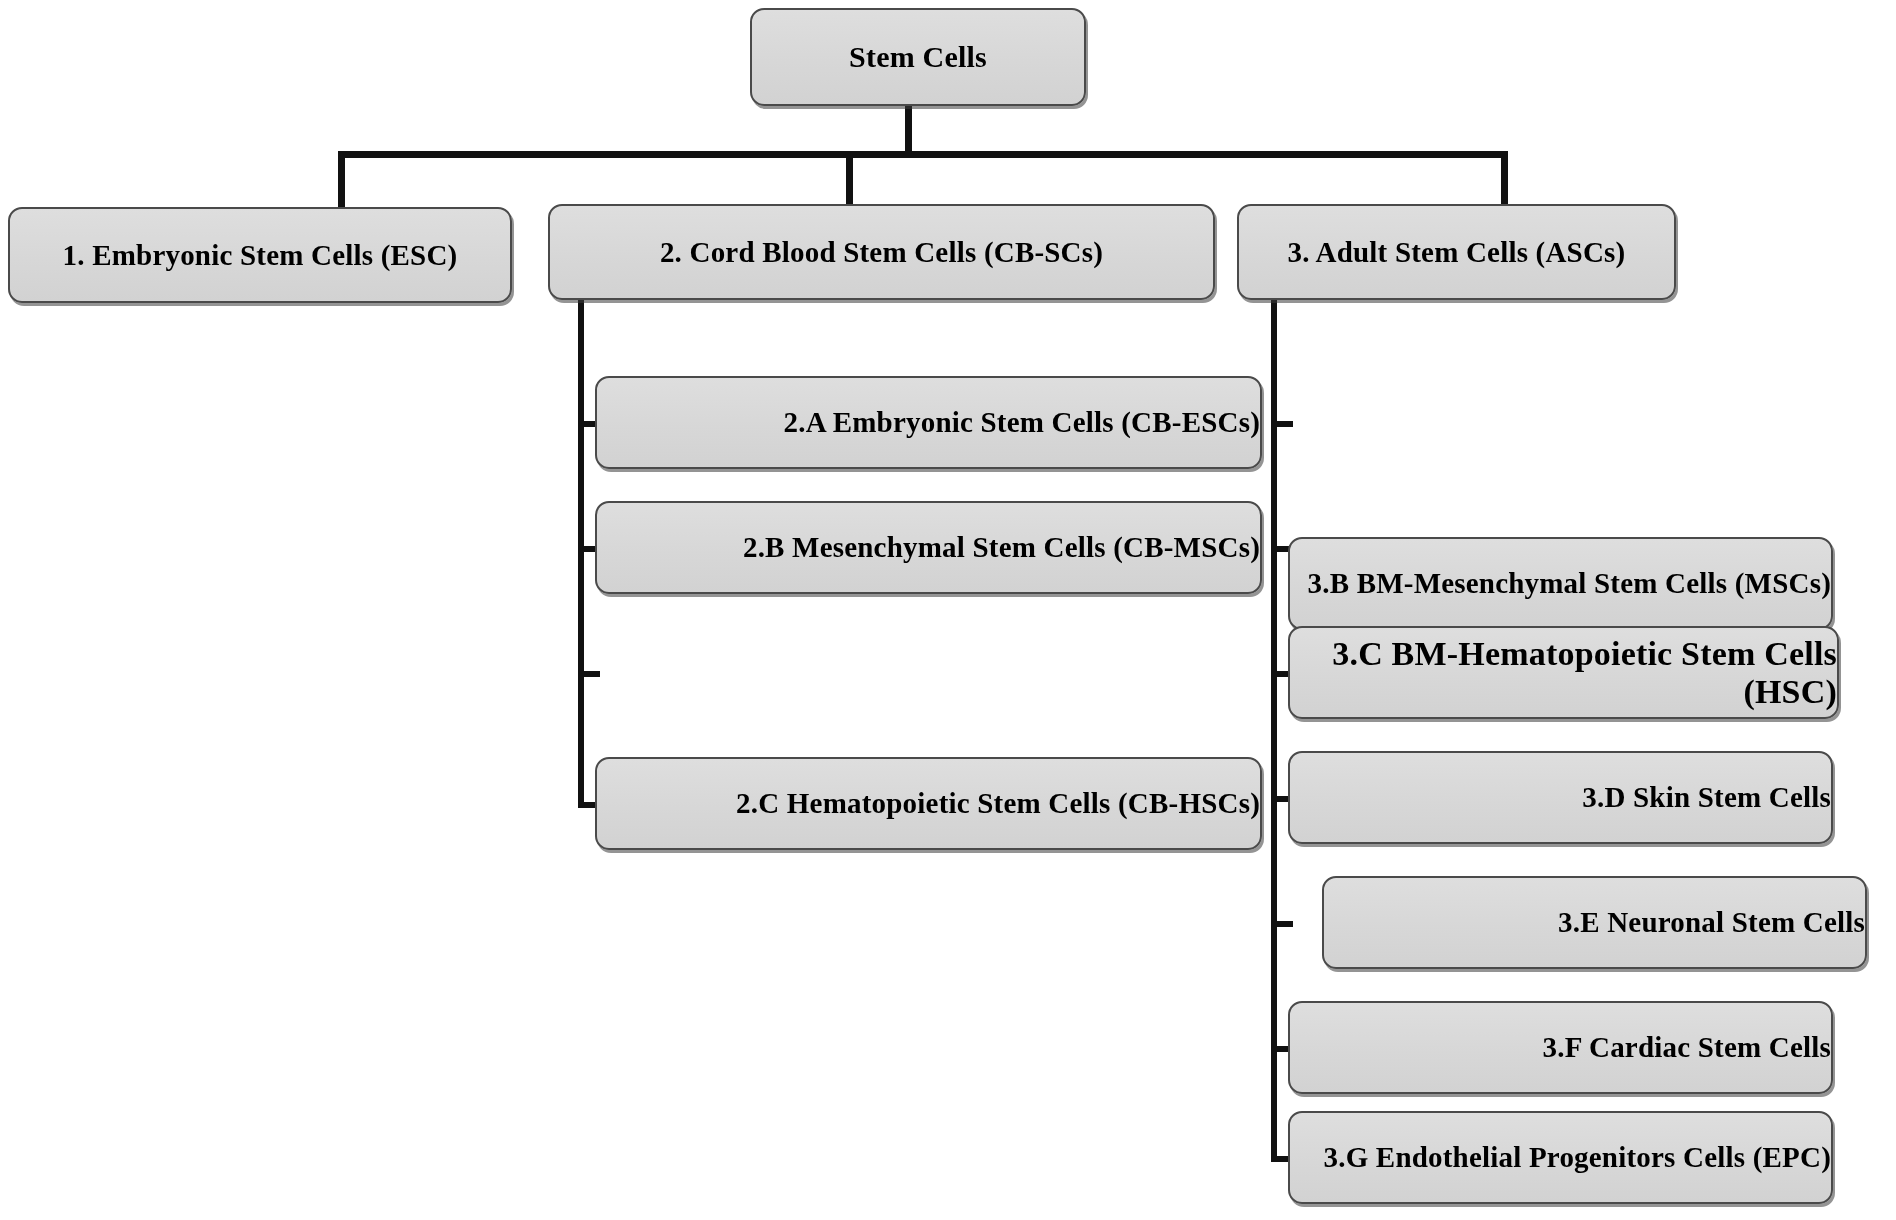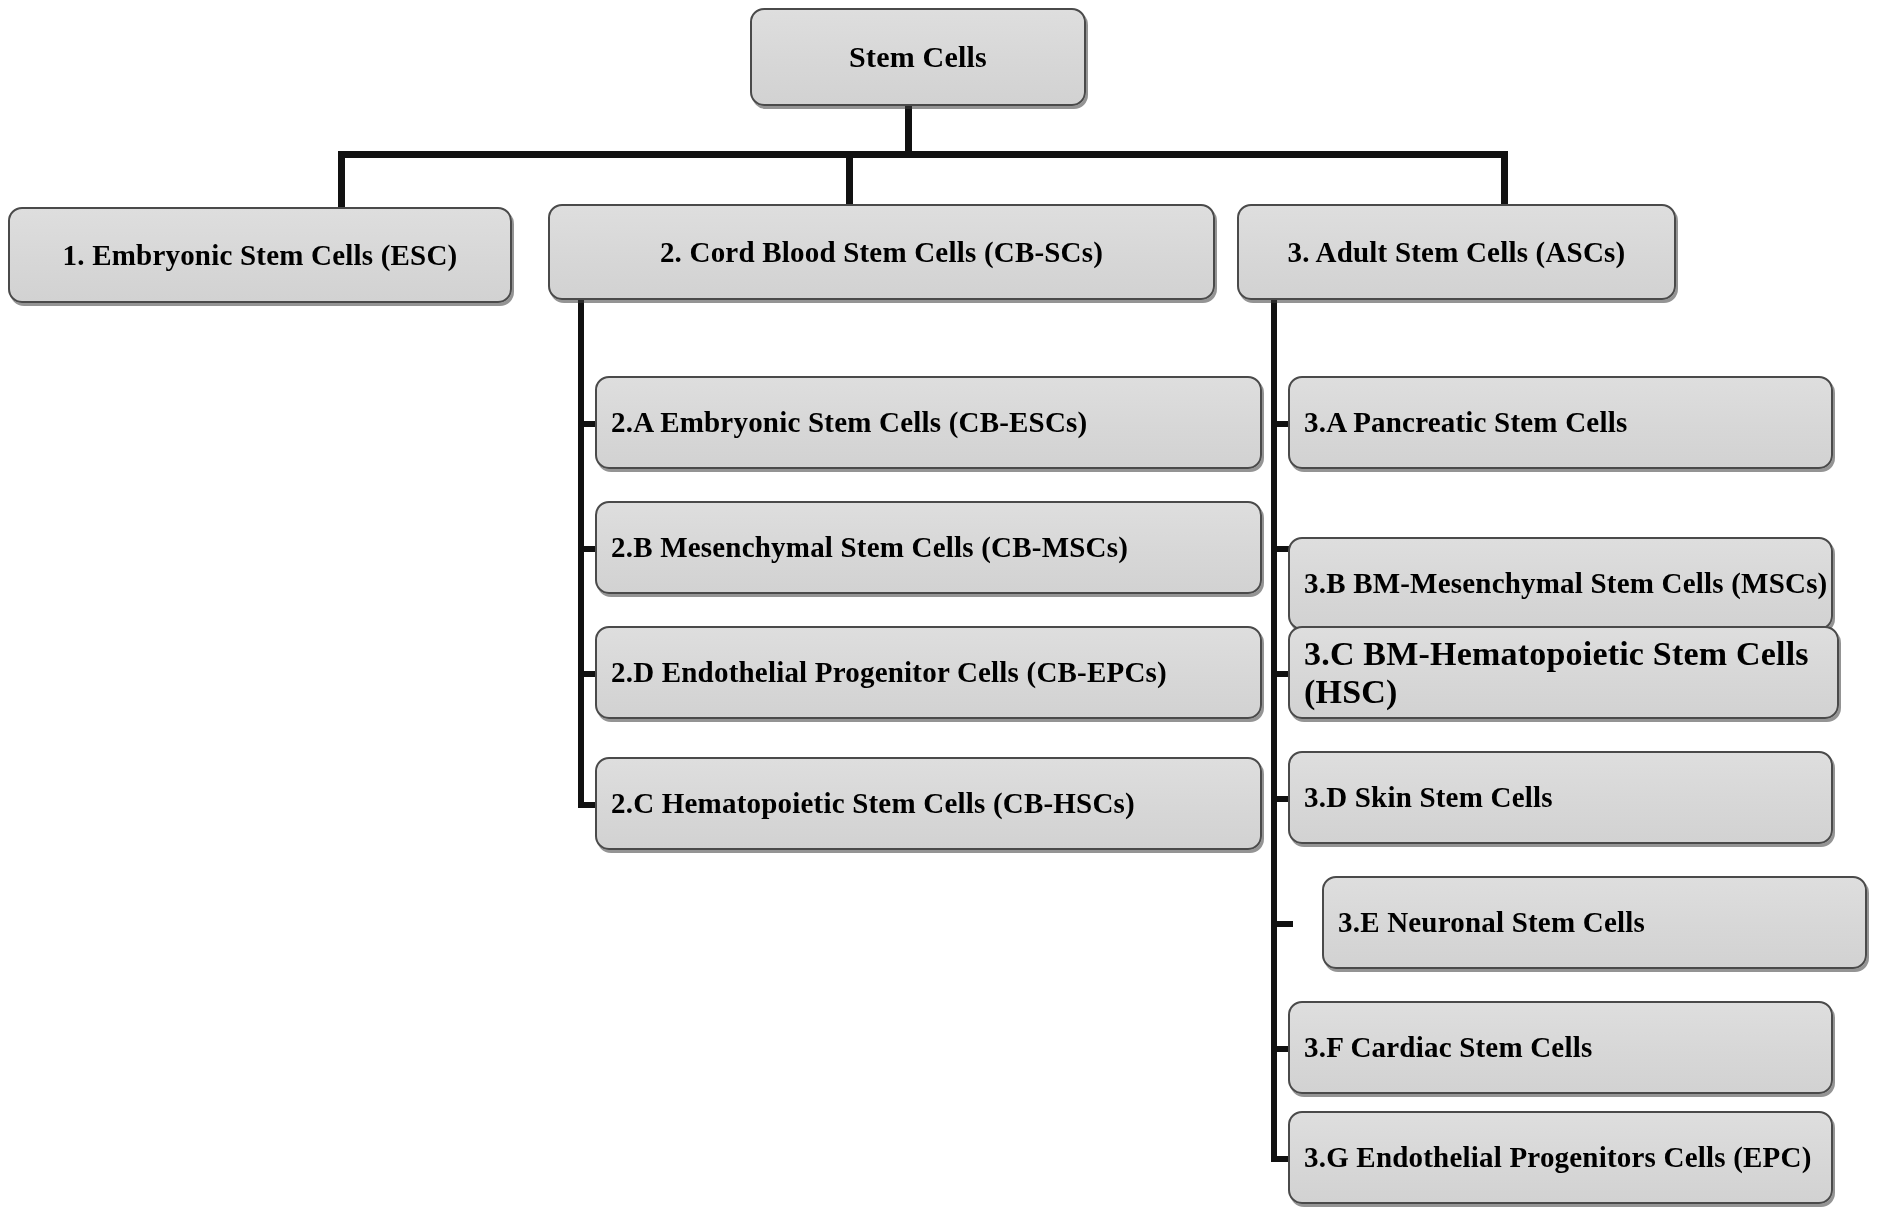--- a/index.html
+++ b/index.html
@@ -31,21 +31,21 @@
     letter-spacing: 0.2px;
   }
   .node .label {
     display: block;
     width: 100%;
   }
   .node.center .label {
     text-align: center;
   }
   .node.left .label {
-    text-align: left;
+    text-align: right;
     padding-left: 14px;
   }
   
   .conn {
     position: absolute;
     background: #111111;
   }
   .conn.v { width: 6px; }
   .conn.h { height: 6px; }
   .conn.thin-v { width: 5px; }
@@ -94,31 +94,25 @@
   </div>
 
   <div class="node left" style="left:595px; top:376px; width:667px; height:93px; font-size:29px;">
     <span class="label">2.A Embryonic Stem Cells (CB-ESCs)</span>
   </div>
 
   <div class="node left" style="left:595px; top:501px; width:667px; height:93px; font-size:29px;">
     <span class="label">2.B Mesenchymal  Stem Cells (CB-MSCs)</span>
   </div>
 
-  <div class="node left" style="left:595px; top:626px; width:667px; height:93px; font-size:29px;">
-    <span class="label">2.D Endothelial Progenitor Cells (CB-EPCs)</span>
-  </div>
 
   <div class="node left" style="left:595px; top:757px; width:667px; height:93px; font-size:29px;">
     <span class="label">2.C Hematopoietic Stem Cells (CB-HSCs)</span>
   </div>
 
-  <div class="node left" style="left:1288px; top:376px; width:545px; height:93px; font-size:29px;">
-    <span class="label">3.A Pancreatic Stem Cells</span>
-  </div>
 
   <div class="node left" style="left:1288px; top:501px; width:545px; height:93px; font-size:29px;margin-top:36px;">
     <span class="label">3.B BM-Mesenchymal Stem Cells (MSCs)</span>
   </div>
 
   <div class="node left" style="left:1288px; top:626px; width:551px; height:93px; font-size:34px;">
     <span class="label">3.C BM-Hematopoietic Stem Cells (HSC)</span>
   </div>
 
   <div class="node left" style="left:1288px; top:751px; width:545px; height:93px; font-size:29px;">

